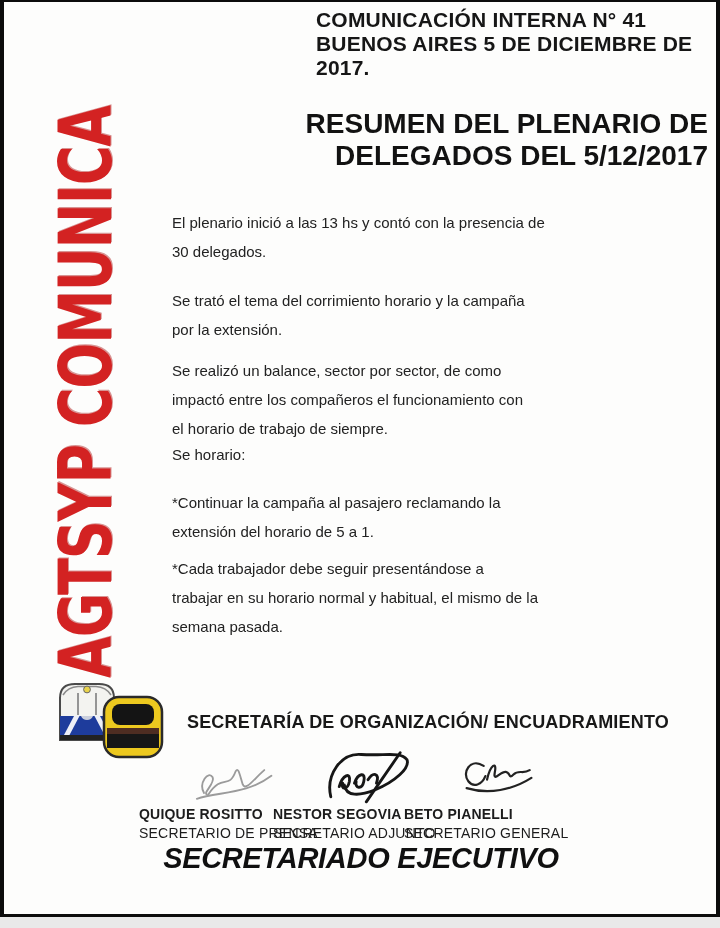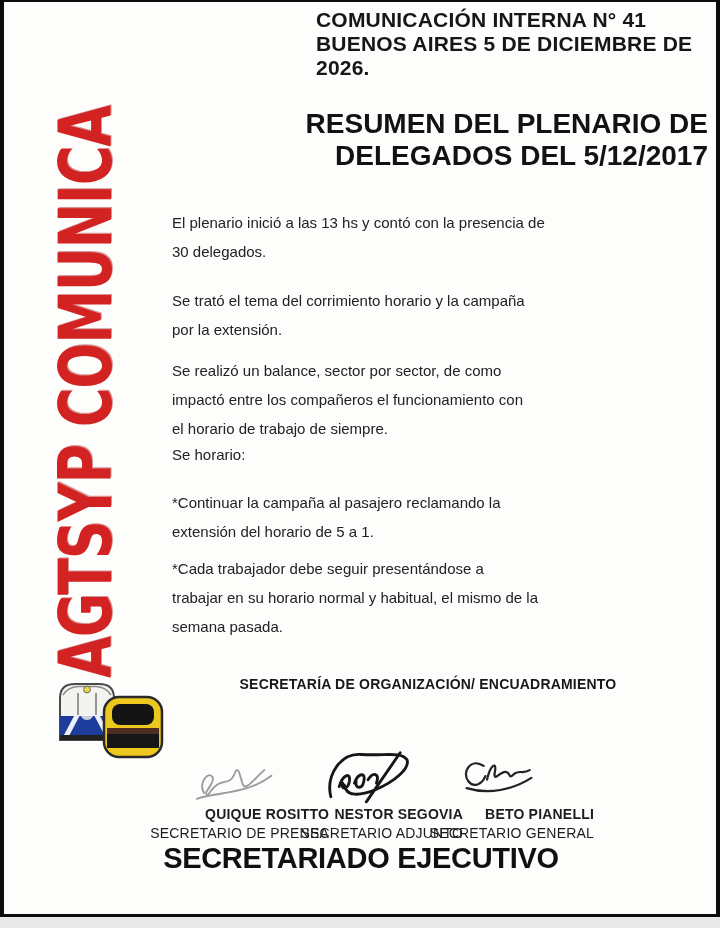--- a/index.html
+++ b/index.html
@@ -37,46 +37,46 @@
     text-shadow:1px 1px 0 rgba(170,20,20,.45);
   }
   .para{
     position:absolute;left:160px;width:552px;margin:8px;
     font-size:15px;line-height:29px;color:#222;
     white-space:pre-line;
   }
   .p1{top:198px}.p2{top:276px}.p3{top:346px}.p4{top:430px}
   .p5{top:478px}.p6{top:544px}.p7{top:634px}
   .dept{
-    position:absolute;left:174px;top:674px;width:500px;
+    position:absolute;left:174px;top:710px;width:500px;
     text-align:center;
-    font-size:14px;font-weight:bold;color:#181818;letter-spacing:.2px;
+    font-size:18px;font-weight:bold;color:#181818;letter-spacing:.2px;
   }
   .sig{position:absolute;}
   .sig-col{
-    position:absolute;width:190px;text-align:right;
+    position:absolute;width:190px;text-align:left;
     font-size:14px;line-height:19px;color:#1c1c1c;letter-spacing:.2px;
   }
   .sig-col .nm{font-weight:bold;font-weight:600;}
   .col1{left:135px;top:803px}.col2{left:269px;top:803px}.col3{left:400px;top:803px}
   .closing{
     position:absolute;left:157px;top:840px;width:400px;
     text-align:center;
-    font-size:29px;font-weight:bold;letter-spacing:-.3px;color:#101010;
+    font-size:29px;font-weight:bold;letter-spacing:-.3px;color:#101010;font-style:italic;
   }
   .logo{position:absolute;left:48px;top:674px;}
 </style>
 </head>
 <body>
 
 <div class="page">
 
   <div class="header">
     <div>COMUNICACIÓN INTERNA N° 41</div>
-    <div>BUENOS AIRES 5 DE DICIEMBRE DE 2026.</div>
+    <div>BUENOS AIRES 5 DE DICIEMBRE DE 2017.</div>
   </div>
 
   <span class="banner-text">AGTSYP COMUNICA</span>
 
   <div class="title">
     <div>RESUMEN DEL PLENARIO DE</div>
     <div>DELEGADOS DEL 5/12/2017</div>
   </div>
 
   <p class="para p1">El plenario inició a las 13 hs y contó con la presencia de

